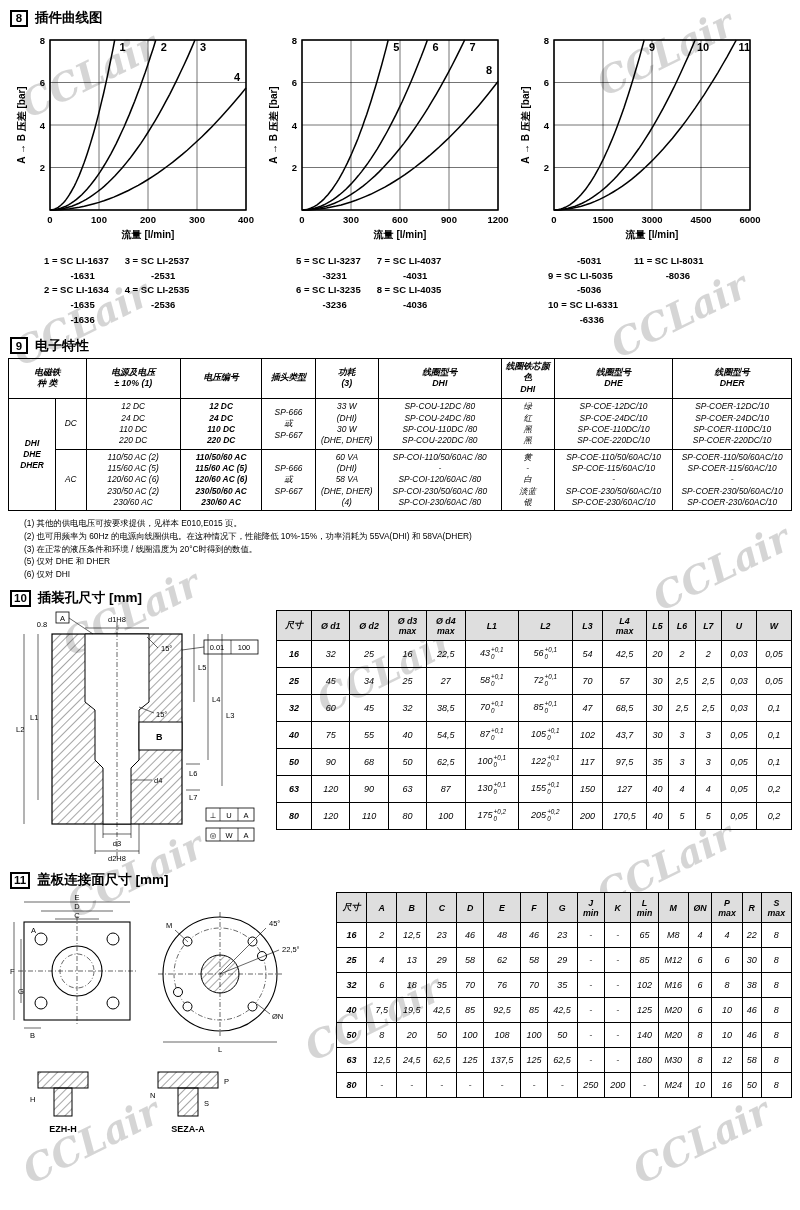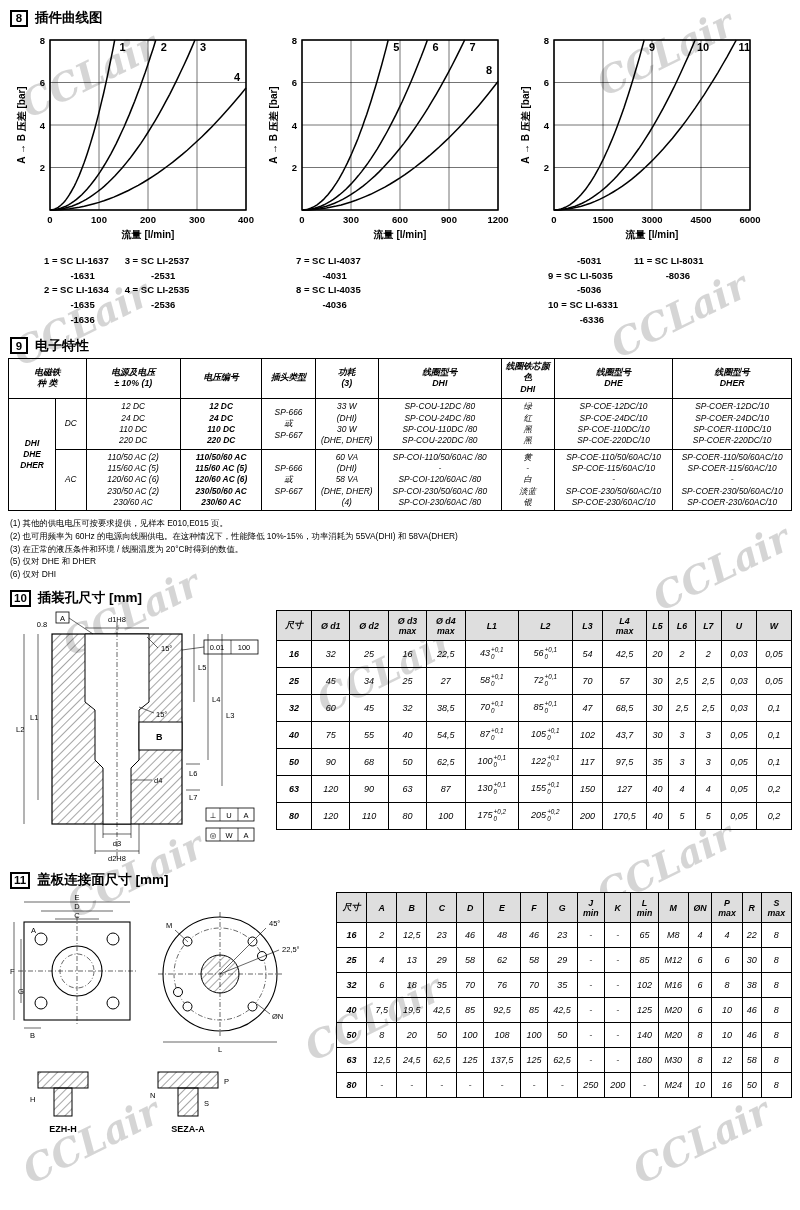--- a/index.html
+++ b/index.html
@@ -24,21 +24,21 @@
   .alabel{font-size:10px;font-weight:bold;}
   #legend-row{display:flex;padding-left:14px;margin-top:8px;}
   .legendblk{width:252px;display:flex;gap:16px;padding-left:30px;}
   .legendblk .col{font-size:9.5px;font-weight:bold;line-height:1.55;white-space:pre;}
   
   table{border-collapse:collapse;background:transparent;font-style:italic;}
   #t9{margin:2px 8px 0 8px;width:784px;font-size:8.4px;text-align:center;table-layout:fixed;}
   #t9 th,#t9 td{border:1px solid #000;padding:2px 1px;white-space:pre-line;vertical-align:middle;line-height:1.35;}
   #t9 th{font-weight:bold;font-size:8.8px;}
   .bold{font-weight:bold;}
-  #notes{margin:6px 0 0 10px;font-size:8.4px;line-height:1.5;}
+  #notes{margin:6px 0 0 24px;font-size:8.4px;line-height:1.5;}
   .flexrow{display:flex;align-items:flex-start;padding:0 8px;gap:6px;}
   #t10,#t11{flex:1;font-size:9px;text-align:center;table-layout:fixed;}
   #t10 th,#t10 td{border:1px solid #000;padding:2px 1px;height:27px;vertical-align:middle;}
   #t11 th,#t11 td{border:1px solid #000;padding:2px 1px;height:25px;vertical-align:middle;}
   #t10 th,#t11 th{background:#dedede;font-weight:bold;font-size:8.8px;height:30px;}
   #t10 td:first-child,#t11 td:first-child{font-weight:bold;}
   .tol{display:inline-flex;flex-direction:column;font-size:6.3px;line-height:1.1;
     vertical-align:middle;margin-left:1px;text-align:left;}
   .dash{stroke:#000;stroke-width:.6;stroke-dasharray:5 2 1 2;}
   .dim{stroke:#000;stroke-width:.6;}
@@ -170,20 +170,24 @@
           -1631
 2 = SC LI-1634
           -1635
           -1636</div>
         <div class="col">3 = SC LI-2537
           -2531
 4 = SC LI-2535
           -2536</div>
       </div>
       <div class="legendblk">
+        <div class="col">5 = SC LI-3237
+          -3231
+6 = SC LI-3235
+          -3236</div>
         <div class="col">7 = SC LI-4037
           -4031
 8 = SC LI-4035
           -4036</div>
       </div>
       <div class="legendblk">
         <div class="col">           -5031
 9 = SC LI-5035
            -5036
 10 = SC LI-6331

